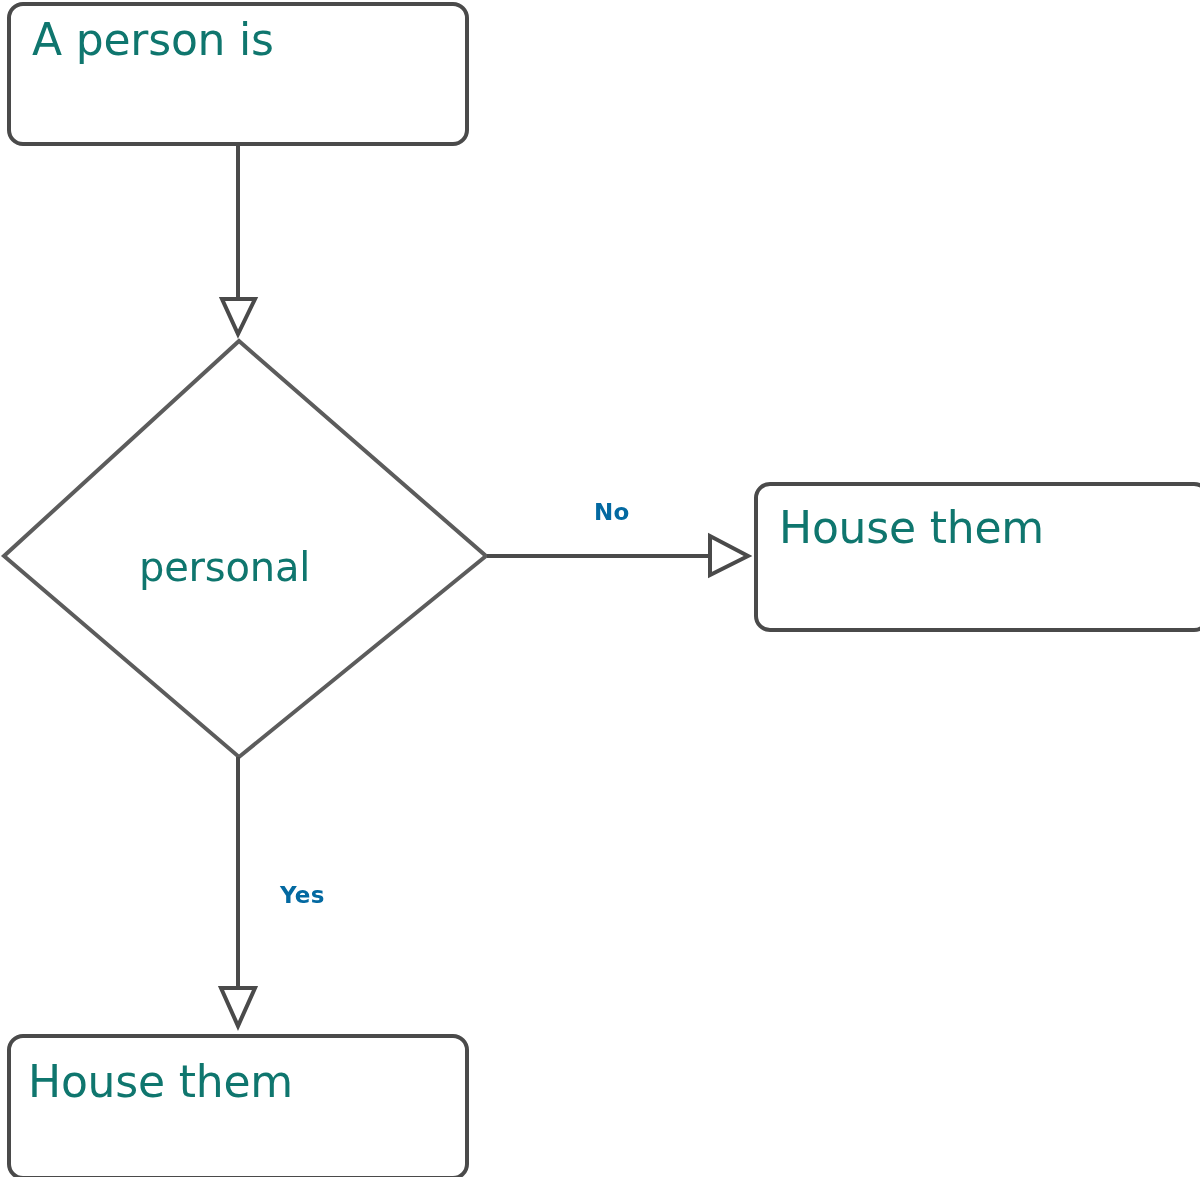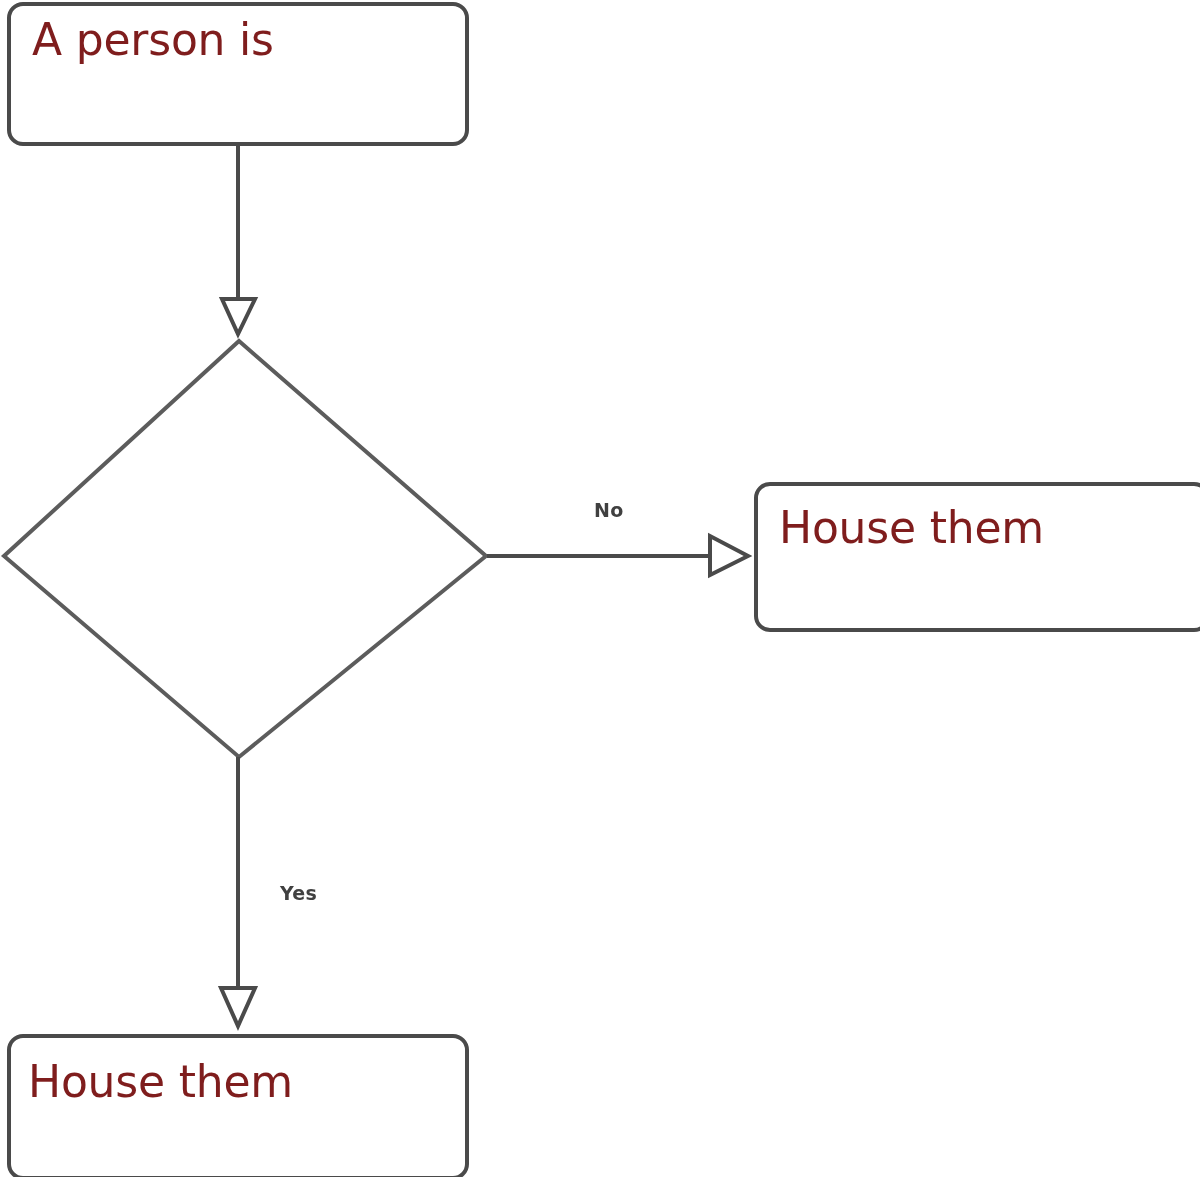--- a/index.html
+++ b/index.html
@@ -17,38 +17,38 @@
   }
   #flow-svg {
     position: absolute;
     left: 0;
     top: 0;
     width: 1200px;
     height: 1177px;
   }
   .node-text {
     position: absolute;
-    color: #7f1d1d;
+    color: #0f766e;
     font-family: "DejaVu Sans", sans-serif;
     white-space: pre;
     line-height: 1.16;
     letter-spacing: -0.2px;
   }
   .box-text {
     font-size: 44px;
   }
   .diamond-text {
     font-size: 40px;
     line-height: 1.17;
   }
   .edge-label {
     position: absolute;
-    color: #404040;
+    color: #0369a1;
     font-family: "DejaVu Sans", sans-serif;
-    font-size: 19px;
+    font-size: 23px;
     font-weight: bold;
     letter-spacing: 0.3px;
     white-space: pre;
   }
 </style>
 </head>
 <body>
 
 <div id="canvas">
 
@@ -68,20 +68,21 @@
     <line x1="487" y1="556" x2="708" y2="556" stroke="#4a4a4a" stroke-width="4"></line>
     <polygon points="710,536 710,575 748,556" fill="#ffffff" stroke="#4a4a4a" stroke-width="4" stroke-linejoin="miter"></polygon>
 
     <line x1="238" y1="757" x2="238" y2="988" stroke="#4a4a4a" stroke-width="4"></line>
     <polygon points="221,988 255,988 238,1026" fill="#ffffff" stroke="#4a4a4a" stroke-width="4" stroke-linejoin="miter"></polygon>
 
   </svg>
 
   <div class="node-text box-text" style="left:32px; top:14px; width:430px;">A person is</div>
 
+  <div class="node-text diamond-text" style="left:139px; top:544px; width:300px;">personal</div>
 
   <div class="node-text box-text" style="left:779px; top:502px; width:420px;">House them</div>
 
   <div class="node-text box-text" style="left:28px; top:1056px; width:430px;">House them</div>
 
   <div class="edge-label" style="left:594px; top:499px;">No</div>
 
   <div class="edge-label" style="left:280px; top:882px;text-align:center;">Yes</div>
 
 </div>

